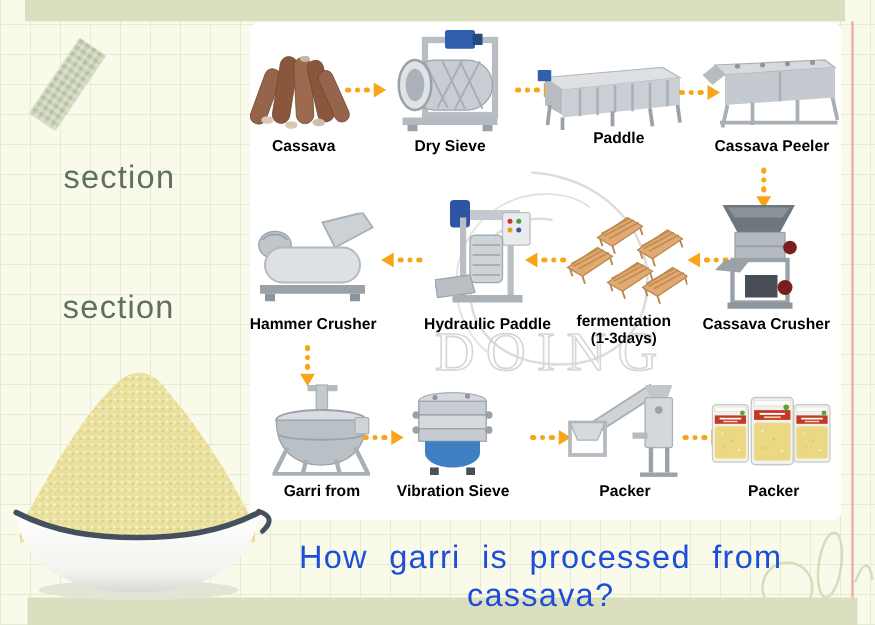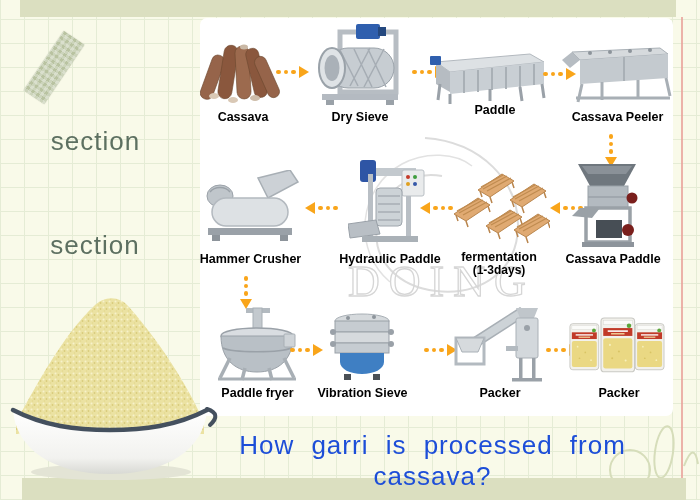--- a/index.html
+++ b/index.html
@@ -244,42 +244,42 @@
     <rect x="18" y="26" width="40" height="22" fill="#b3bac0" stroke="#9aa1a8"></rect>
     <path d="M18,37 h40" stroke="#9aa1a8" stroke-width="1.5"></path>
     <circle cx="62" cy="38" r="5.5" fill="#7a1f1c"></circle>
     <polygon points="10,48 30,48 22,58 2,56" fill="#9aa1a7"></polygon>
     <rect x="16" y="48" width="44" height="34" fill="none" stroke="#9aa1a7" stroke-width="3.5"></rect>
     <rect x="26" y="60" width="26" height="18" fill="#474e55"></rect>
     <circle cx="58" cy="70" r="6" fill="#7a1f1c"></circle>
     <rect x="12" y="82" width="52" height="5" fill="#8d949b"></rect>
   </svg>
 </div>
-<div class="abs lbl" style="left:552px;top:252px;width:122px;">Cassava Paddle</div>
+<div class="abs lbl" style="left:552px;top:252px;width:122px;">Cassava Crusher</div>
 
 <div class="abs arr down" style="left:240px;top:276px;">
     <i></i>
     <i></i>
     <i></i>
     <span class="td"></span>
   </div>
 
 <div class="abs icon" style="left:212px;top:306px;width:90px;height:76px;">
   <svg viewBox="0 0 90 76">
     <rect x="34" y="2" width="24" height="5" fill="#b3bac0"></rect>
     <rect x="41" y="2" width="9" height="28" fill="#c3c9ce" stroke="#a8afb5"></rect>
     <ellipse cx="45" cy="30" rx="36" ry="8" fill="#d9dde1" stroke="#9aa1a8" stroke-width="1.5"></ellipse>
     <path d="M9,30 h72 c0,24 -15,36 -36,36 c-21,0 -36,-12 -36,-36 z" fill="#b9c0c6" stroke="#9aa1a8"></path>
     <path d="M11,42 c10,5 58,5 68,0" stroke="#9aa1a8" stroke-width="1.5" fill="none"></path>
     <rect x="72" y="28" width="11" height="13" rx="1" fill="#cfd4d8" stroke="#a8afb5"></rect>
     <path d="M18,52 L8,72 M72,52 L82,72 M33,62 L30,74 M57,62 L60,74" stroke="#a8afb5" stroke-width="3.5"></path>
     <path d="M6,73 h78" stroke="#a8afb5" stroke-width="3"></path>
   </svg>
 </div>
-<div class="abs lbl" style="left:210px;top:386px;width:95px;">Paddle fryer</div>
+<div class="abs lbl" style="left:210px;top:386px;width:95px;">Garri from</div>
 
 <div class="abs arr" style="left:290px;top:344px;">
     <i></i>
     <i></i>
     <i></i>
     <span class="tr"></span>
   </div>
 
 <div class="abs icon" style="left:324px;top:310px;width:76px;height:72px;">
   <svg viewBox="0 0 76 72">

